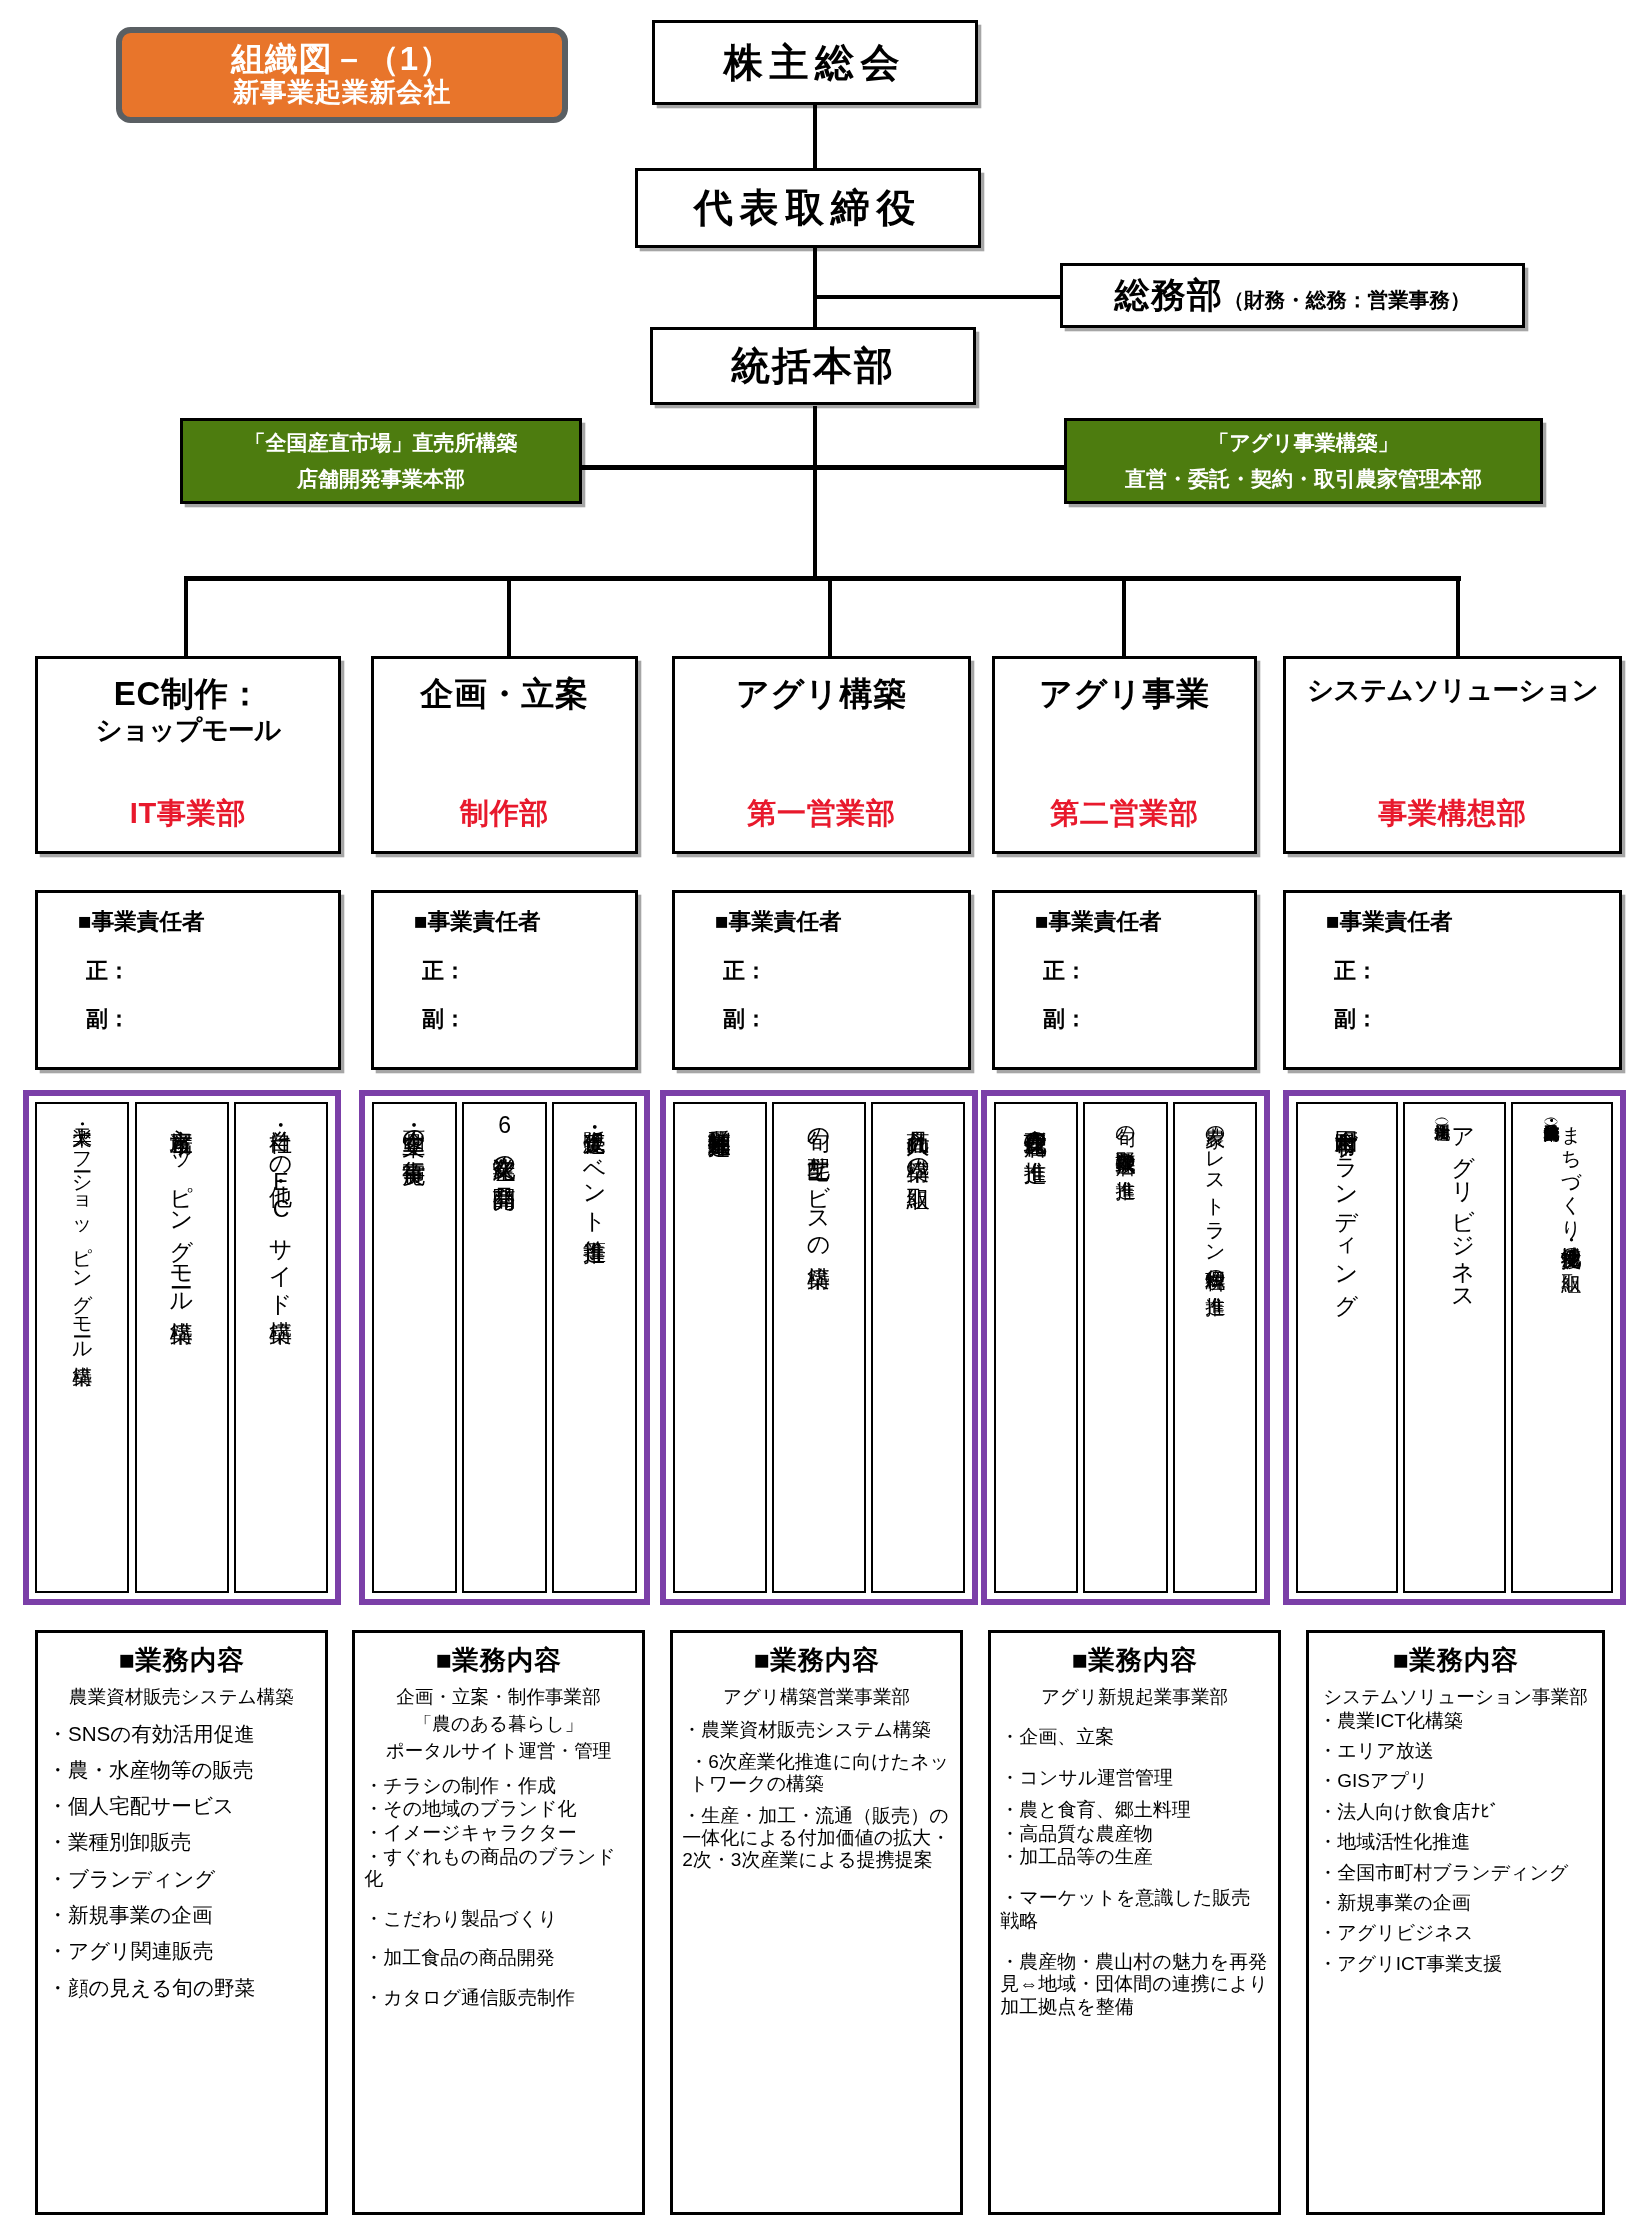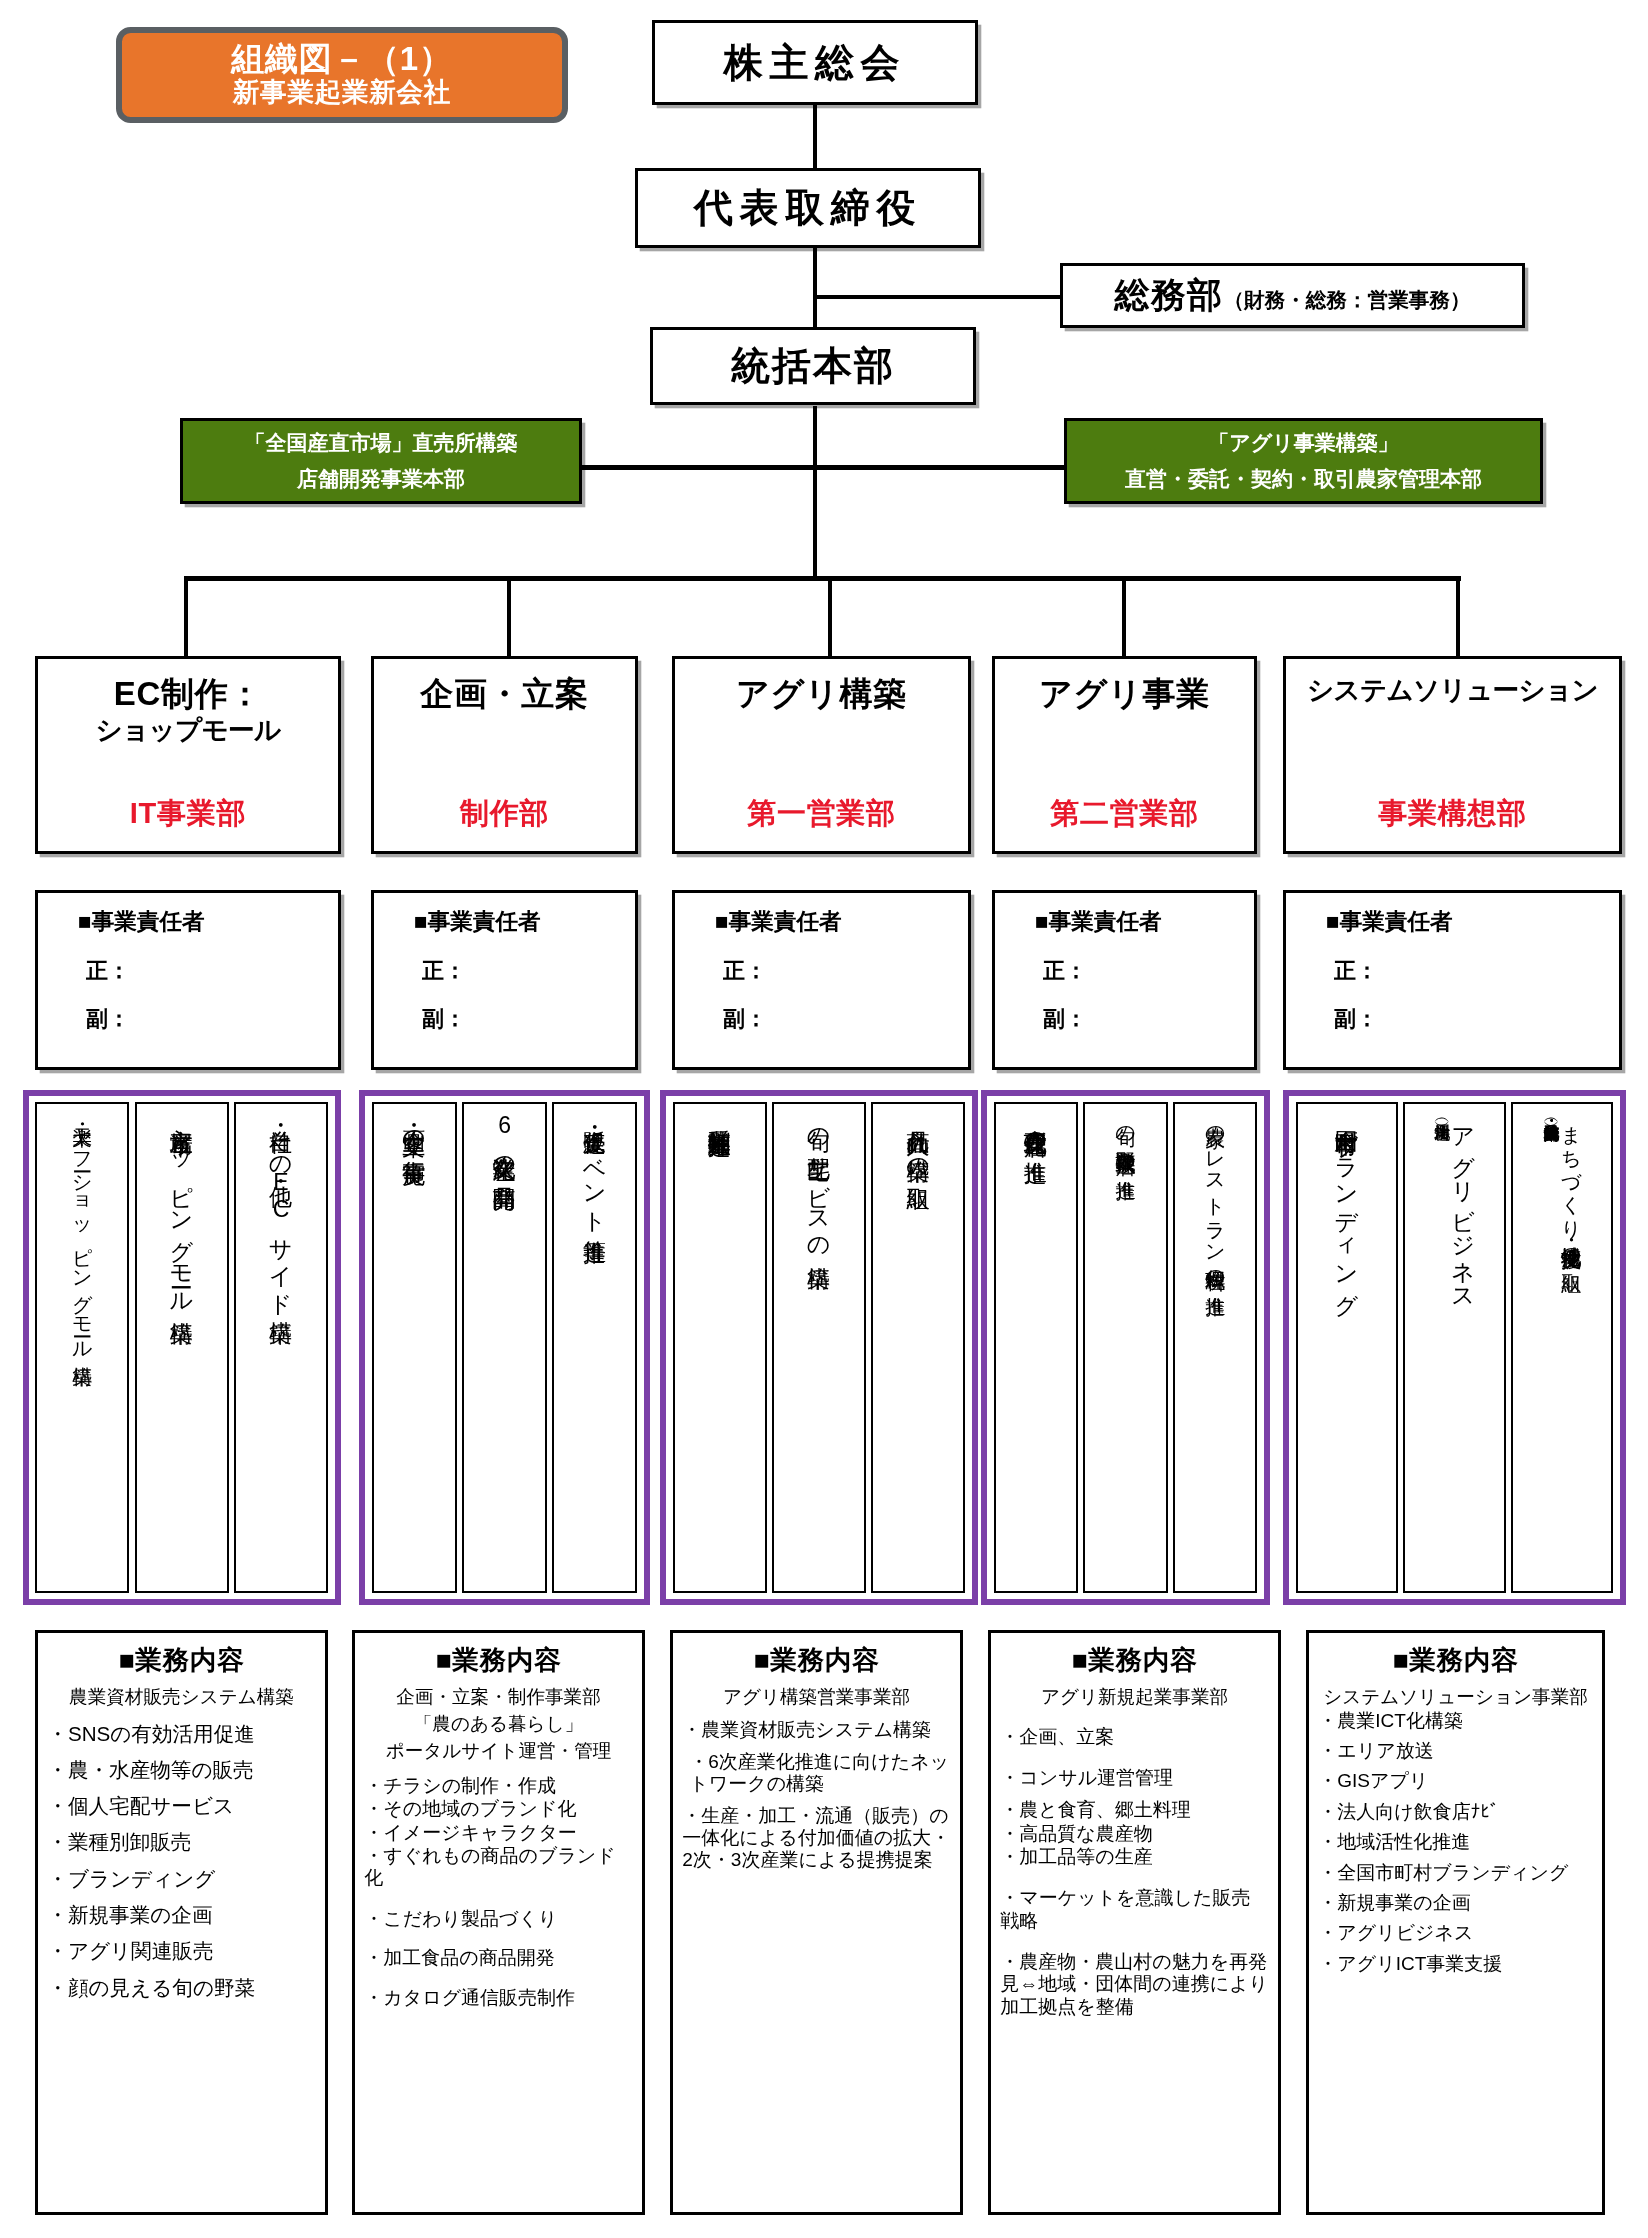--- a/index.html
+++ b/index.html
@@ -295,21 +295,21 @@
 </div>
 
 <div class="box content dense" style="left:352px;top:1630px;width:293px;height:585px;">
   <div class="c-title">■業務内容</div>
   <div class="c-sub">企画・立案・制作事業部</div>
   <div class="c-sub">「農のある暮らし」</div>
   <div class="c-sub">ポータルサイト運営・管理</div>
   <div class="c-item" style="margin-top:10.6px;">・チラシの制作・作成</div>
   <div class="c-item" style="margin-top:1.3px;">・その地域のブランド化</div>
   <div class="c-item" style="margin-top:1.3px;">・イメージキャラクター</div>
-  <div class="c-item" style="margin-top:1.3px;font-family:Liberation Mono, monospace;">・すぐれもの商品のブランド化</div>
+  <div class="c-item" style="margin-top:1.3px;">・すぐれもの商品のブランド化</div>
   <div class="c-item" style="margin-top:17.3px;">・こだわり製品づくり</div>
   <div class="c-item" style="margin-top:17.3px;">・加工食品の商品開発</div>
   <div class="c-item" style="margin-top:17.3px;">・カタログ通信販売制作</div>
 </div>
 
 <div class="box content dense" style="left:670px;top:1630px;width:293px;height:585px;">
   <div class="c-title">■業務内容</div>
   <div class="c-sub">アグリ構築営業事業部</div>
   <div class="c-item" style="margin-top:9.3px;">・農業資材販売システム構築</div>
   <div class="c-item" style="margin-top:9.3px;margin-left:7px;">・6次産業化推進に向けたネットワークの構築</div>

